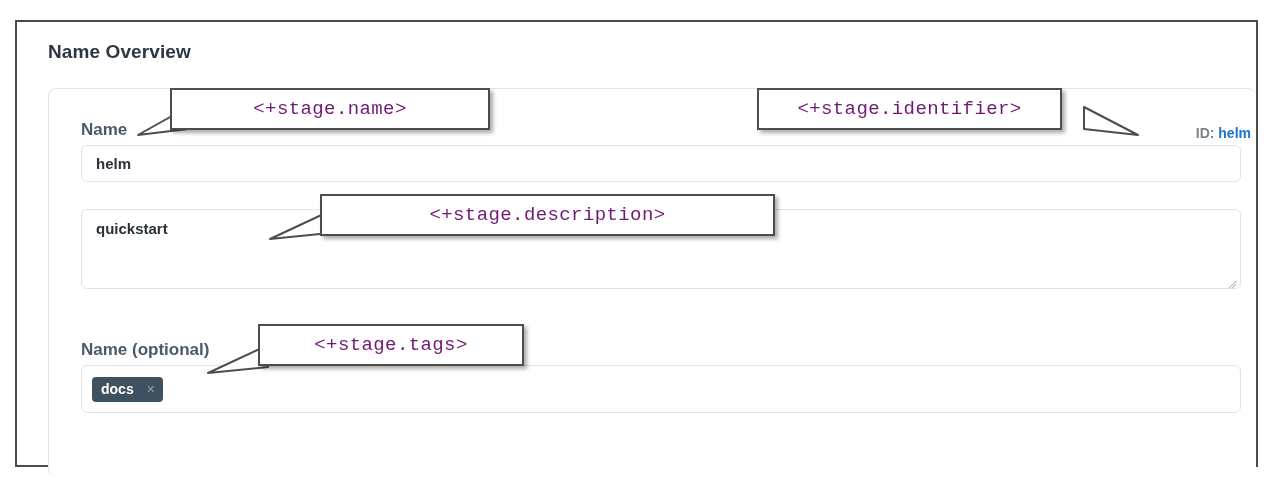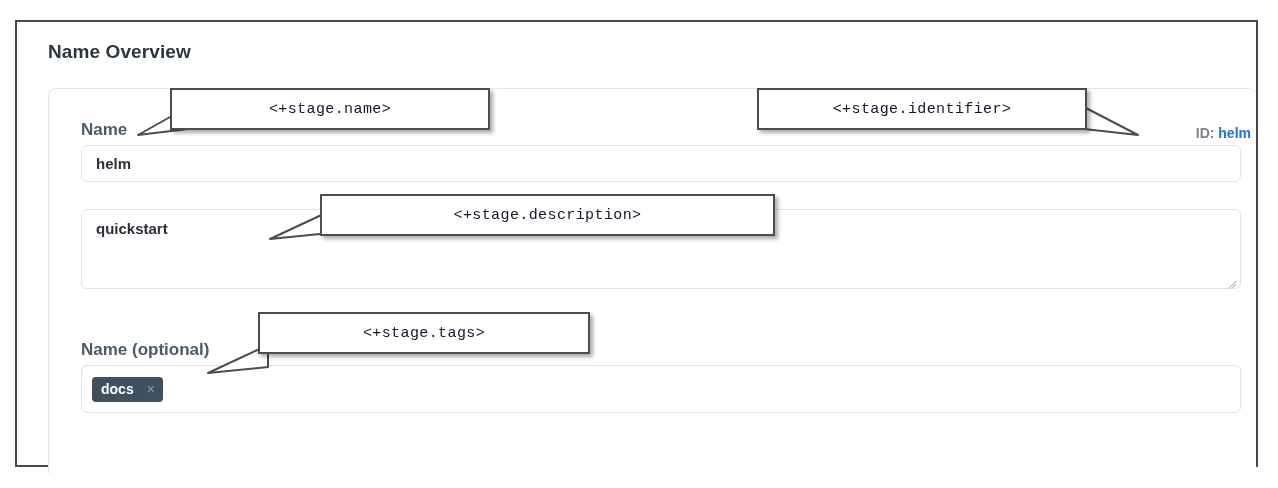--- a/index.html
+++ b/index.html
@@ -172,44 +172,44 @@
     cursor: pointer;
   }
 
   
   .callout {
     position: absolute;
     background: #ffffff;
     border: 2px solid #4d4d4d;
     box-shadow: 3px 3px 4px rgba(0,0,0,0.33);
     font-family: "Liberation Mono", monospace;
-    font-size: 15px;
-    color: #0f172a;
+    font-size: 19px;
+    color: #701a75;
     letter-spacing: 0.4px;
     display: flex;
     align-items: center;
     justify-content: center;
     box-sizing: border-box;
     white-space: nowrap;
     z-index: 40;
   }
 
   
   .callout-tail { position: absolute; z-index: 39; overflow: visible; }
 
   #callout-name        { left: 170px; top: 88px;  width: 320px; height: 42px; }
   #callout-name-tail   { left: 138px; top: 105px; width: 52px;  height: 32px; }
 
-  #callout-identifier      { left: 757px;  top: 88px;  width: 330px; height: 42px; }
+  #callout-identifier      { left: 757px;  top: 88px;  width: 305px; height: 42px; }
   #callout-identifier-tail { left: 1066px; top: 105px; width: 72px;  height: 32px; }
 
   #callout-description      { left: 320px; top: 194px; width: 455px; height: 42px; }
   #callout-description-tail { left: 270px; top: 209px; width: 62px;  height: 32px; }
 
-  #callout-tags      { left: 258px; top: 312px; width: 332px; height: 42px; }
+  #callout-tags      { left: 258px; top: 324px; width: 266px; height: 42px; }
   #callout-tags-tail { left: 208px; top: 343px; width: 62px;  height: 32px; }
 </style>
 </head>
 <body>
 
 <div id="screenshot-frame">
 
   <div id="page-title">Name Overview</div>
 
   <div id="stage-card">

